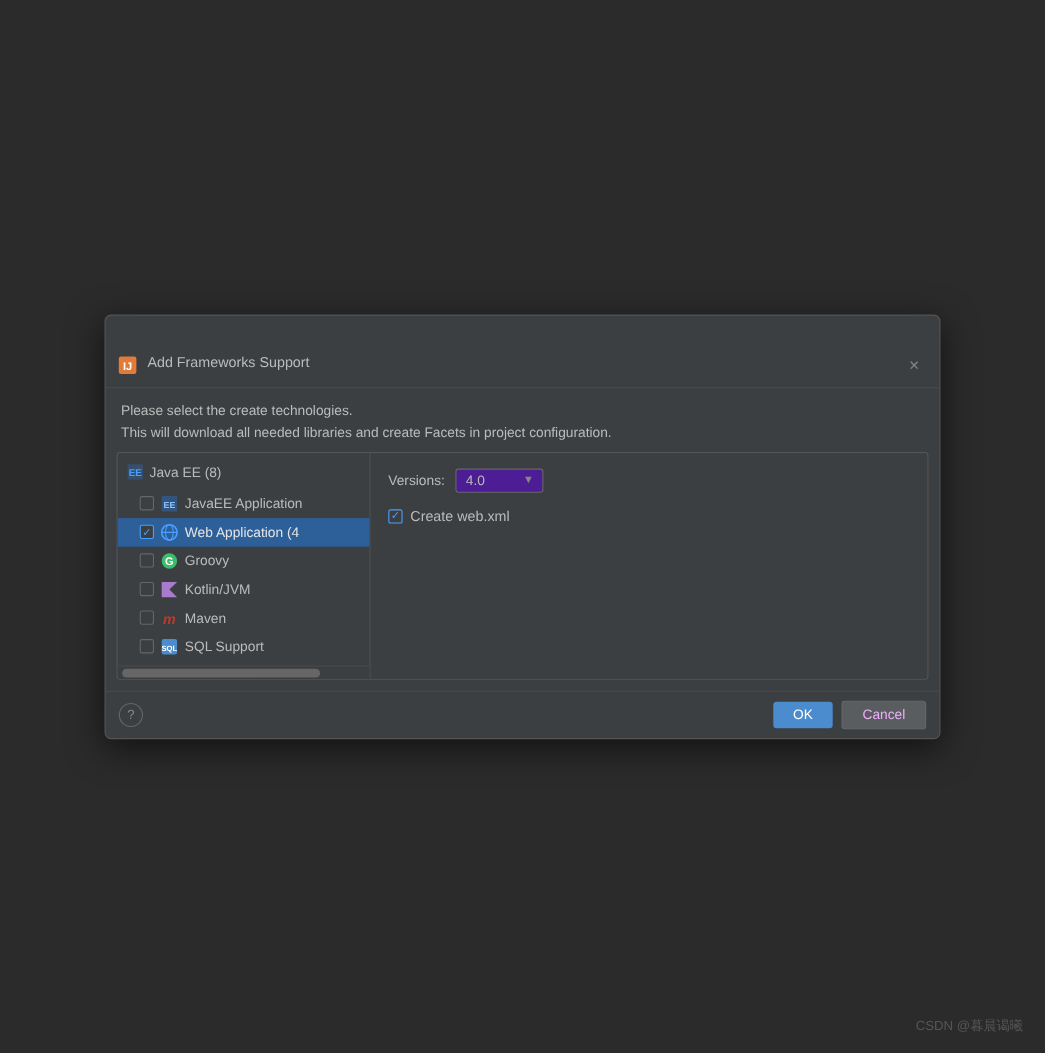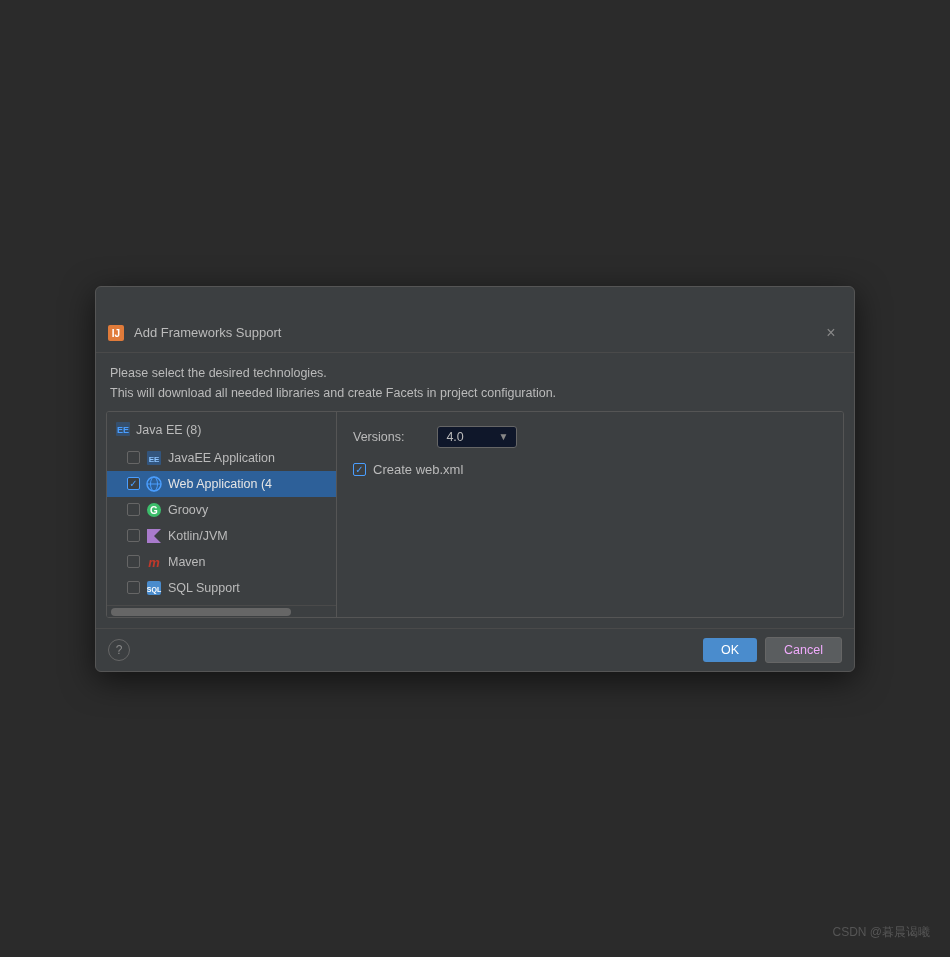--- a/index.html
+++ b/index.html
@@ -25,21 +25,21 @@
       width: 760px;
       background: #3c3f41;
       border: 1px solid #555;
       border-radius: 6px;
       box-shadow: 0 8px 32px rgba(0,0,0,0.6);
       display: flex;
       flex-direction: column;
     }
     .dialog-titlebar {
       display: flex;
-      align-items: center;
+      align-items: flex-start;
       padding: 10px 12px 8px 10px;
       border-bottom: 1px solid #4a4a4a;
       gap: 8px;
       margin-top: 25px;
     }
     .dialog-icon {
       width: 20px;
       height: 20px;
       flex-shrink: 0;
     }
@@ -162,29 +162,28 @@
       margin-bottom: 14px;
     }
     .versions-label {
       font-size: 12.5px;
       color: #bbbbbb;
     }
     .version-select {
       display: flex;
       align-items: center;
       gap: 4px;
-      background: #0f172a;
+      background: #4c1d95;
       border: 1px solid #666;
       border-radius: 3px;
       padding: 3px 8px 3px 8px;
       cursor: pointer;
       min-width: 80px;
       font-size: 12.5px;
       color: #bbbbbb;
-      margin-left: 23px;
     }
     .version-select-text { flex: 1; }
     .version-dropdown-icon {
       font-size: 10px;
       color: #888;
     }
     .create-xml-row {
       display: flex;
       align-items: center;
       gap: 7px;
@@ -248,21 +247,21 @@
       <svg width="20" height="20" viewBox="0 0 20 20">
         <rect x="2" y="2" width="16" height="16" rx="2" fill="#e07b3a"></rect>
         <text x="10" y="14" font-size="10" text-anchor="middle" fill="white" font-weight="bold">IJ</text>
       </svg>
     </div>
     <span class="dialog-title">Add Frameworks Support</span>
     <div class="close-btn">×</div>
   </div>
 
   <div class="dialog-description">
-    <div>Please select the desired technologies.</div>
+    <div>Please select the create technologies.</div>
     <div>This will download all needed libraries and create Facets in project configuration.</div>
   </div>
 
   <div class="dialog-body">
 
     <div class="left-panel">
       <div class="tree-content">
 
         <div class="tree-group-label">
           <span>

